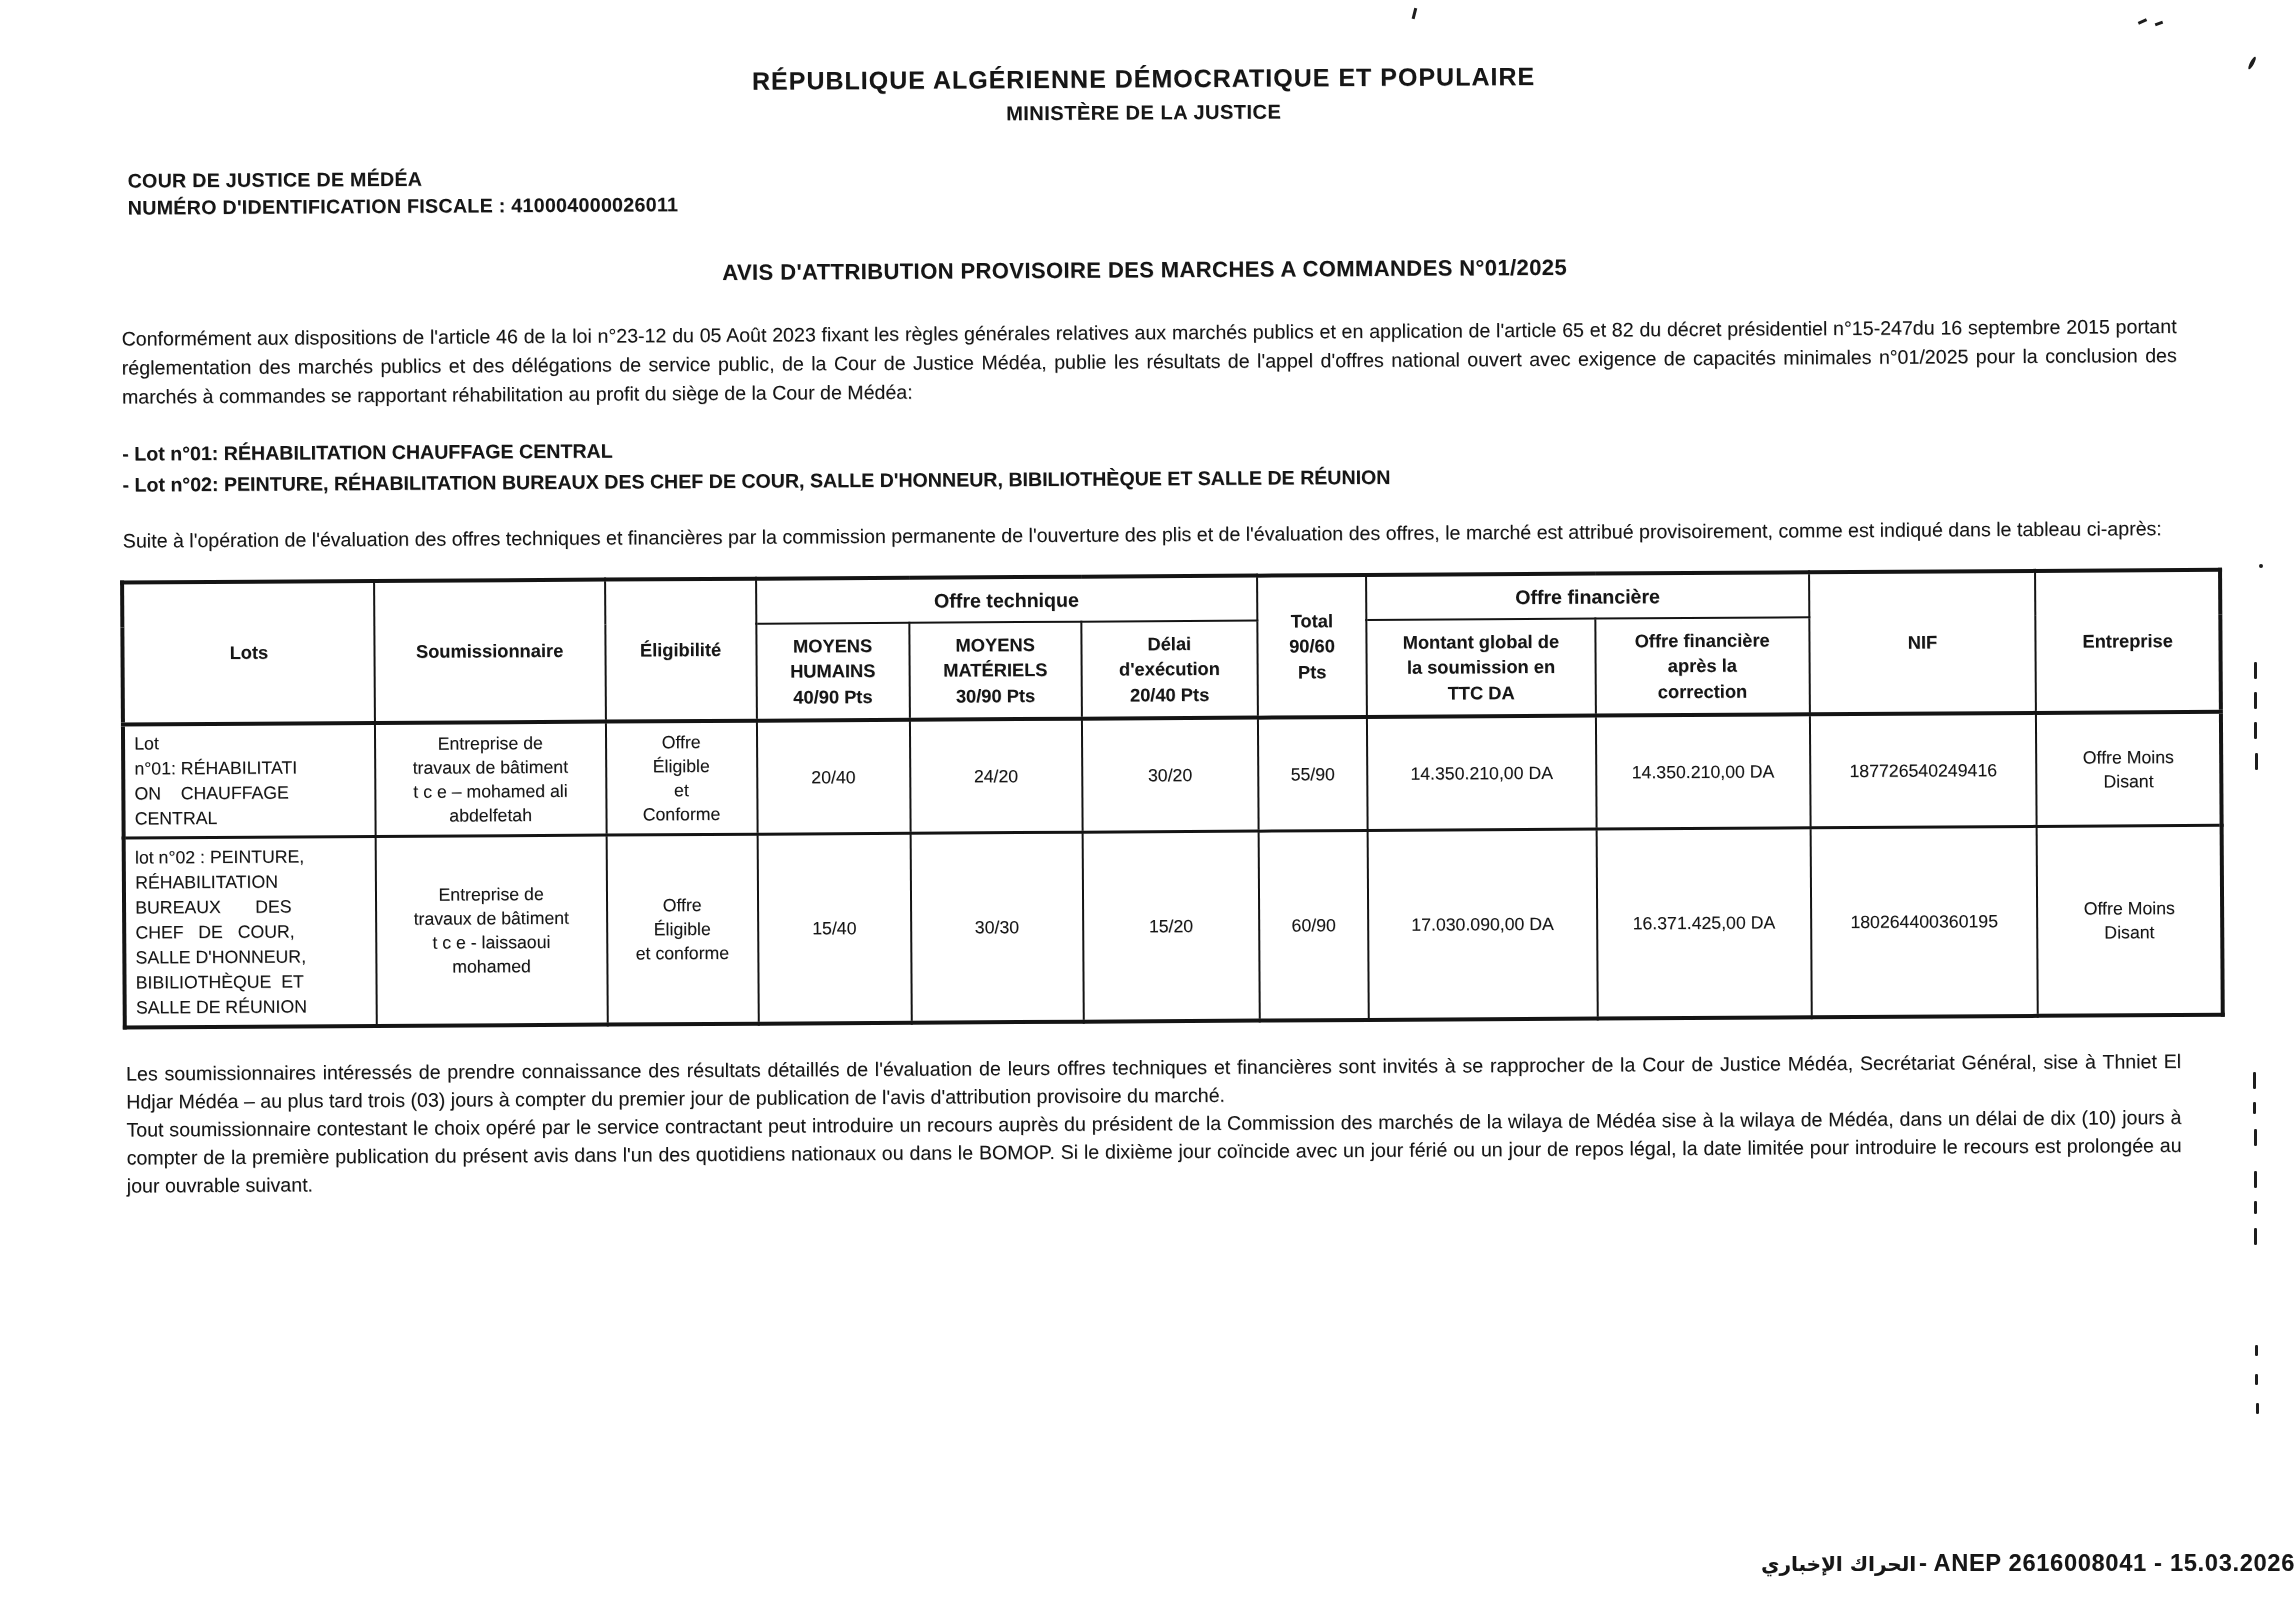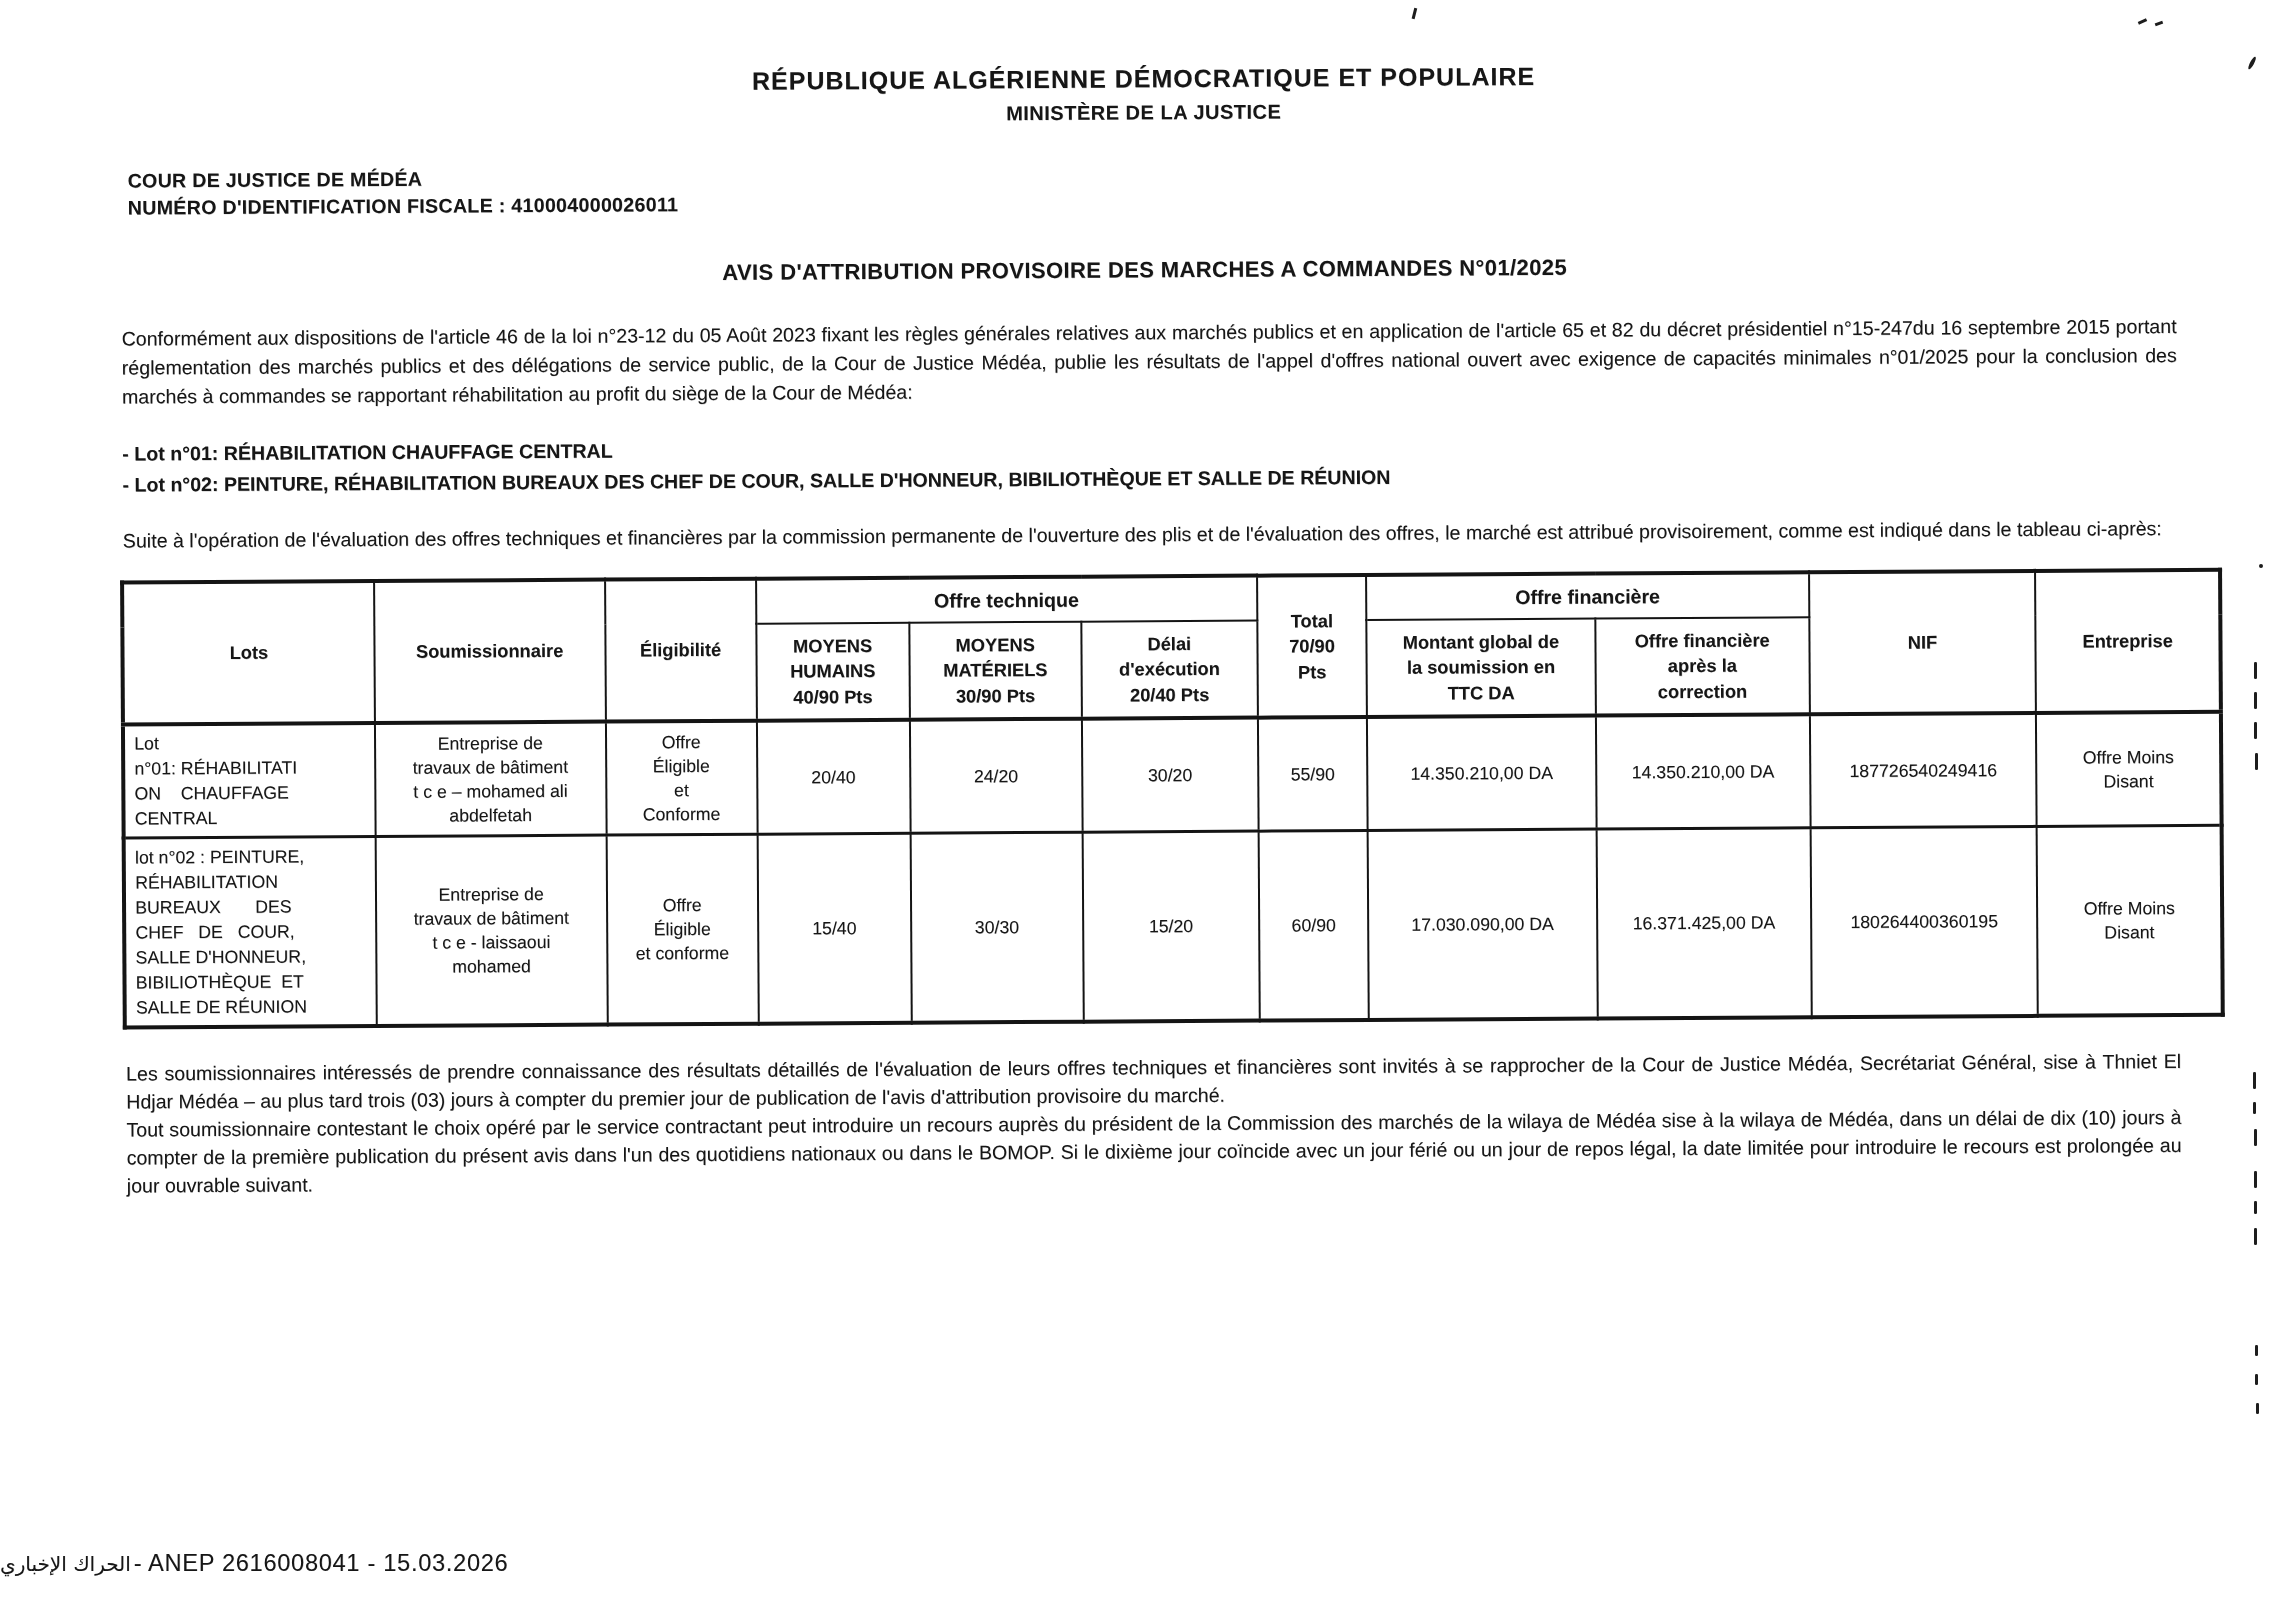--- a/index.html
+++ b/index.html
@@ -37,21 +37,21 @@
   tbody tr.r1{height:99px;}
   tbody tr.r2{height:169px;border-top:3.3px solid #141414;}
   tbody td{font-size:17.7px;text-align:center;line-height:24px;padding:5.2px 6.5px;}
   td.lot-cell{text-align:left;white-space:pre-wrap;padding:5.2px 5.2px 5.2px 9.2px;line-height:25px;}
   td.wrap{white-space:pre-line;}
   td.nowrap{white-space:nowrap;}
 
   .closing{margin:30px 116px 0 124px;font-size:19.6px;line-height:28px;text-align:justify;}
   .closing p{margin:0;}
 
-  .footer{position:absolute;left:0;top:1550px;width:100%;text-align:left;font-weight:normal;}
+  .footer{position:absolute;left:0;top:1550px;width:100%;text-align:right;font-weight:bold;}
   .footer .ar{font-family:"DejaVu Sans", sans-serif;font-size:20px;}
   .footer .anep{font-size:23.6px;letter-spacing:0.7px;}
 
   
   .mark{position:absolute;background:#1d1d1d;}
   .dash{width:3.3px;height:17px;border-radius:1.3px;}
   .speck{border-radius:50%;}
 </style>
 </head>
 <body>
@@ -94,21 +94,21 @@
         <col style="width:10.8%">
           <col style="width:8.8%">
       </colgroup>
       <thead>
         <tr>
           <th rowspan="2">Lots</th>
           <th rowspan="2">Soumissionnaire</th>
           <th rowspan="2">Éligibilité</th>
           <th colspan="3" class="grp">Offre technique</th>
           <th rowspan="2" class="sub">Total
-70/90
+90/60
 Pts</th>
           <th colspan="2" class="grp">Offre financière</th>
           <th rowspan="2">NIF</th>
           <th rowspan="2">Entreprise</th>
         </tr>
         <tr>
           <th class="sub">MOYENS
 HUMAINS
 40/90 Pts</th>
           <th class="sub">MOYENS

